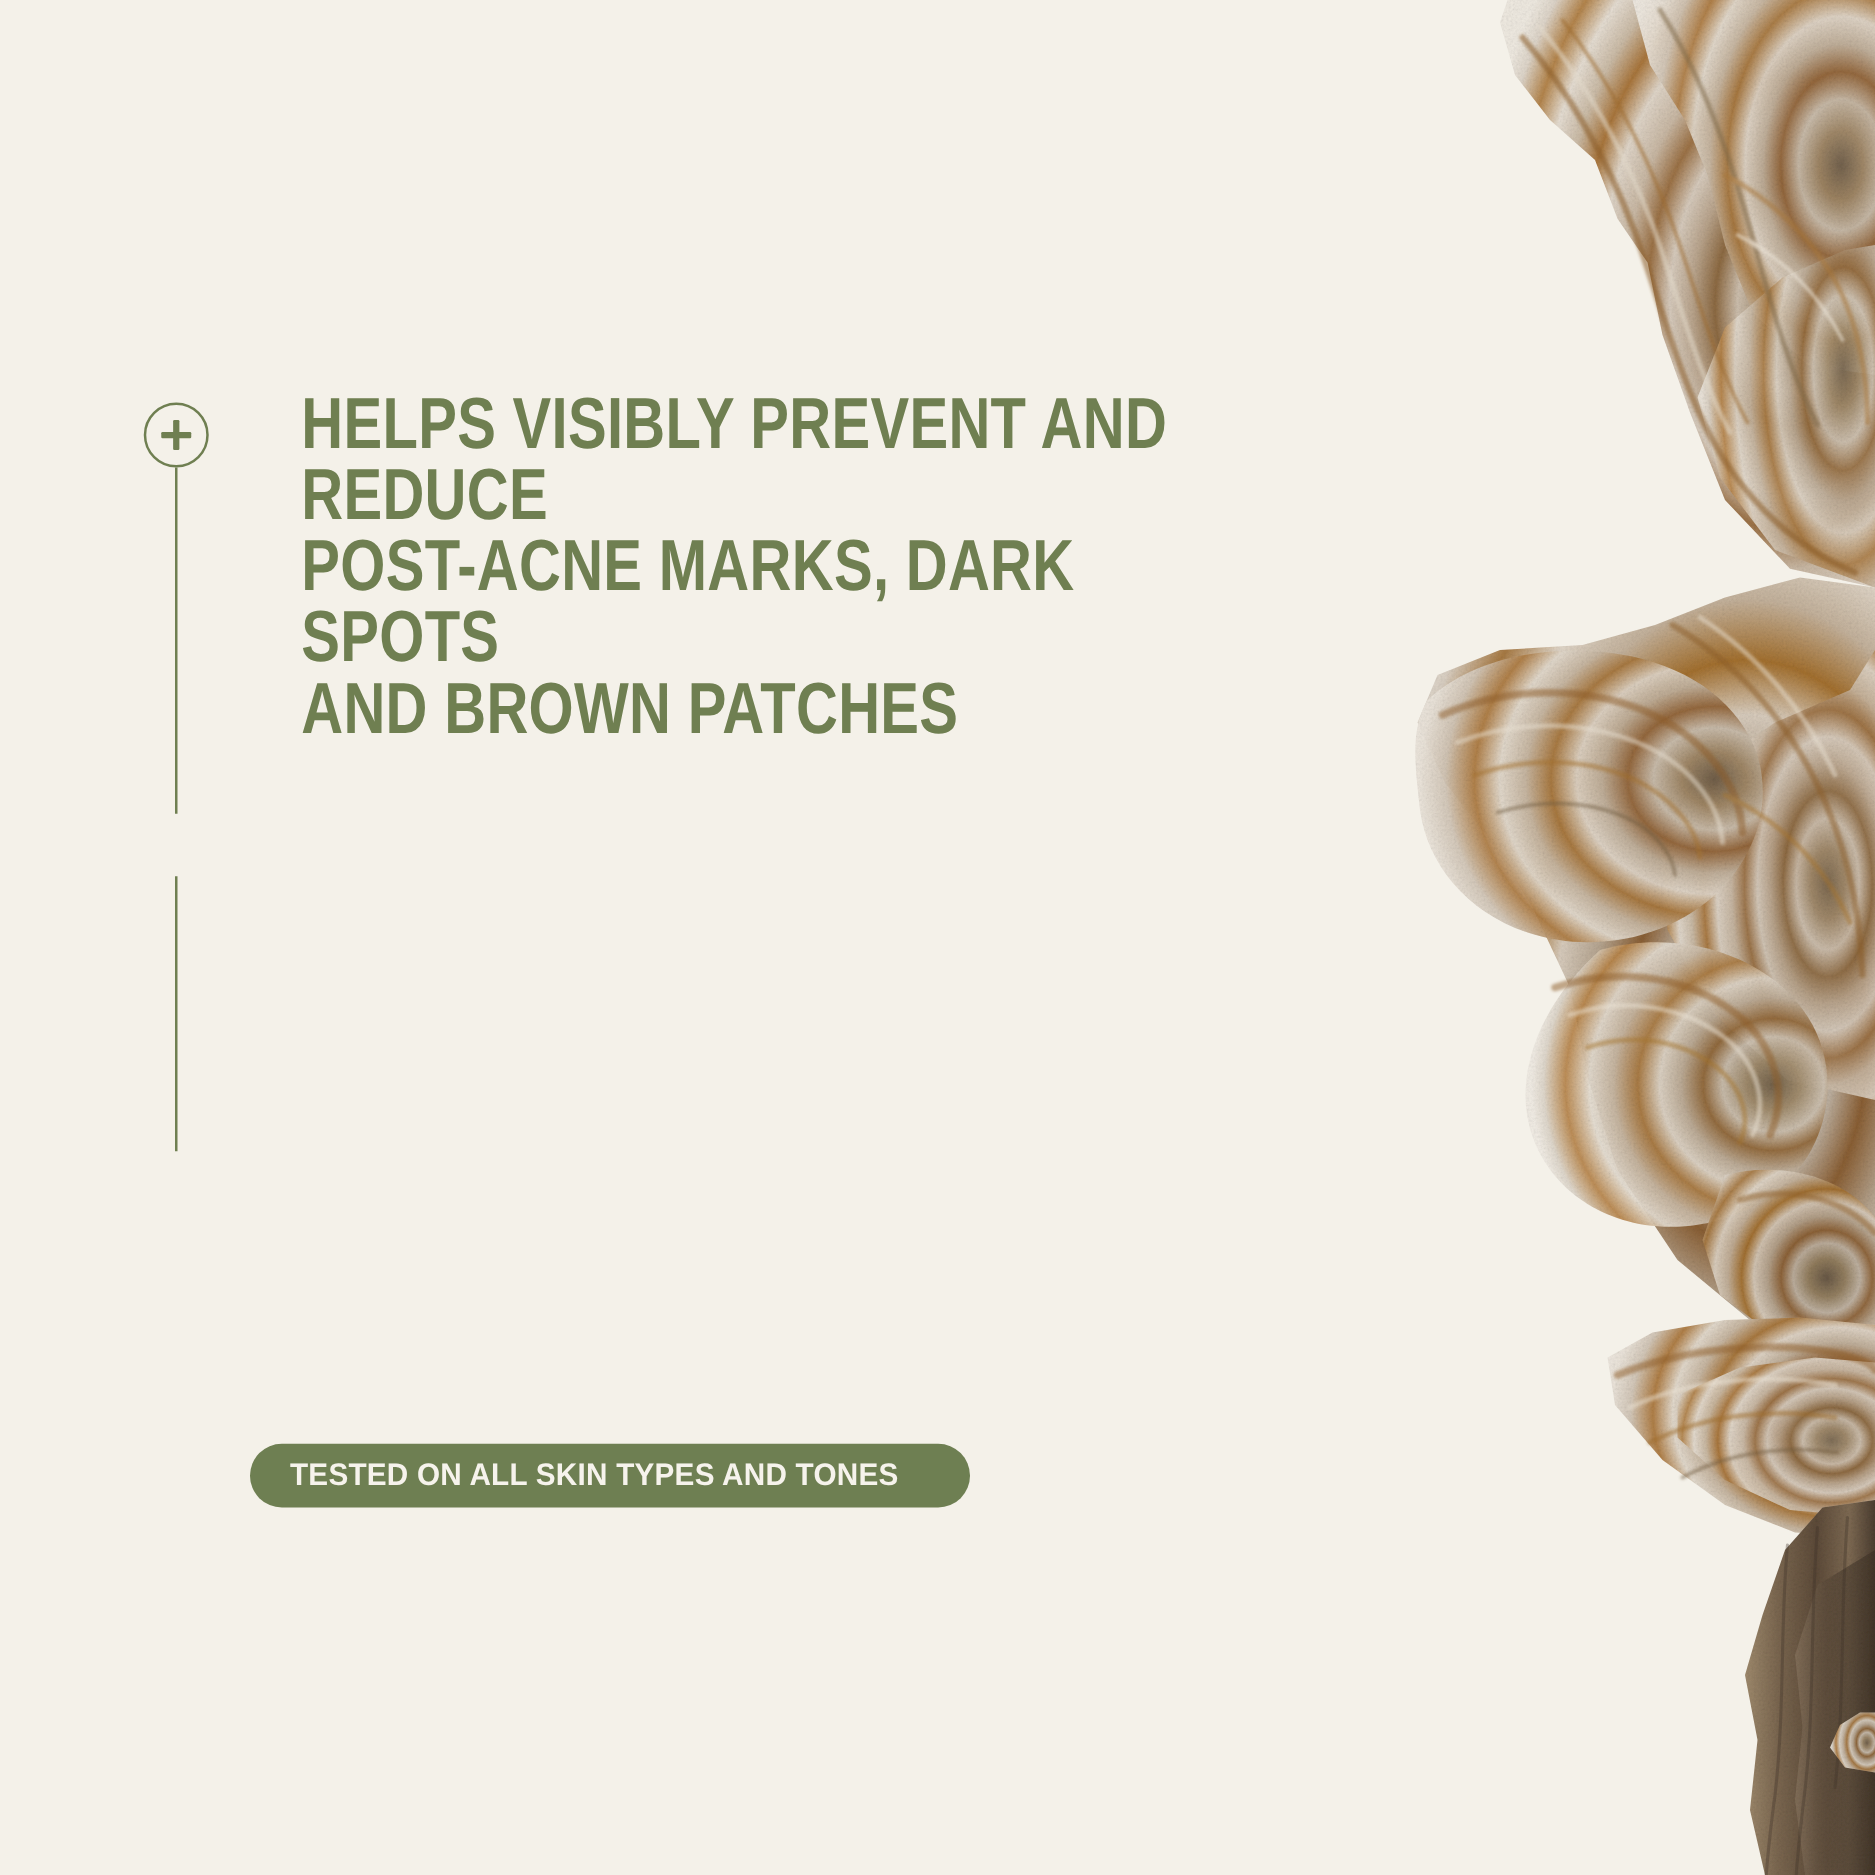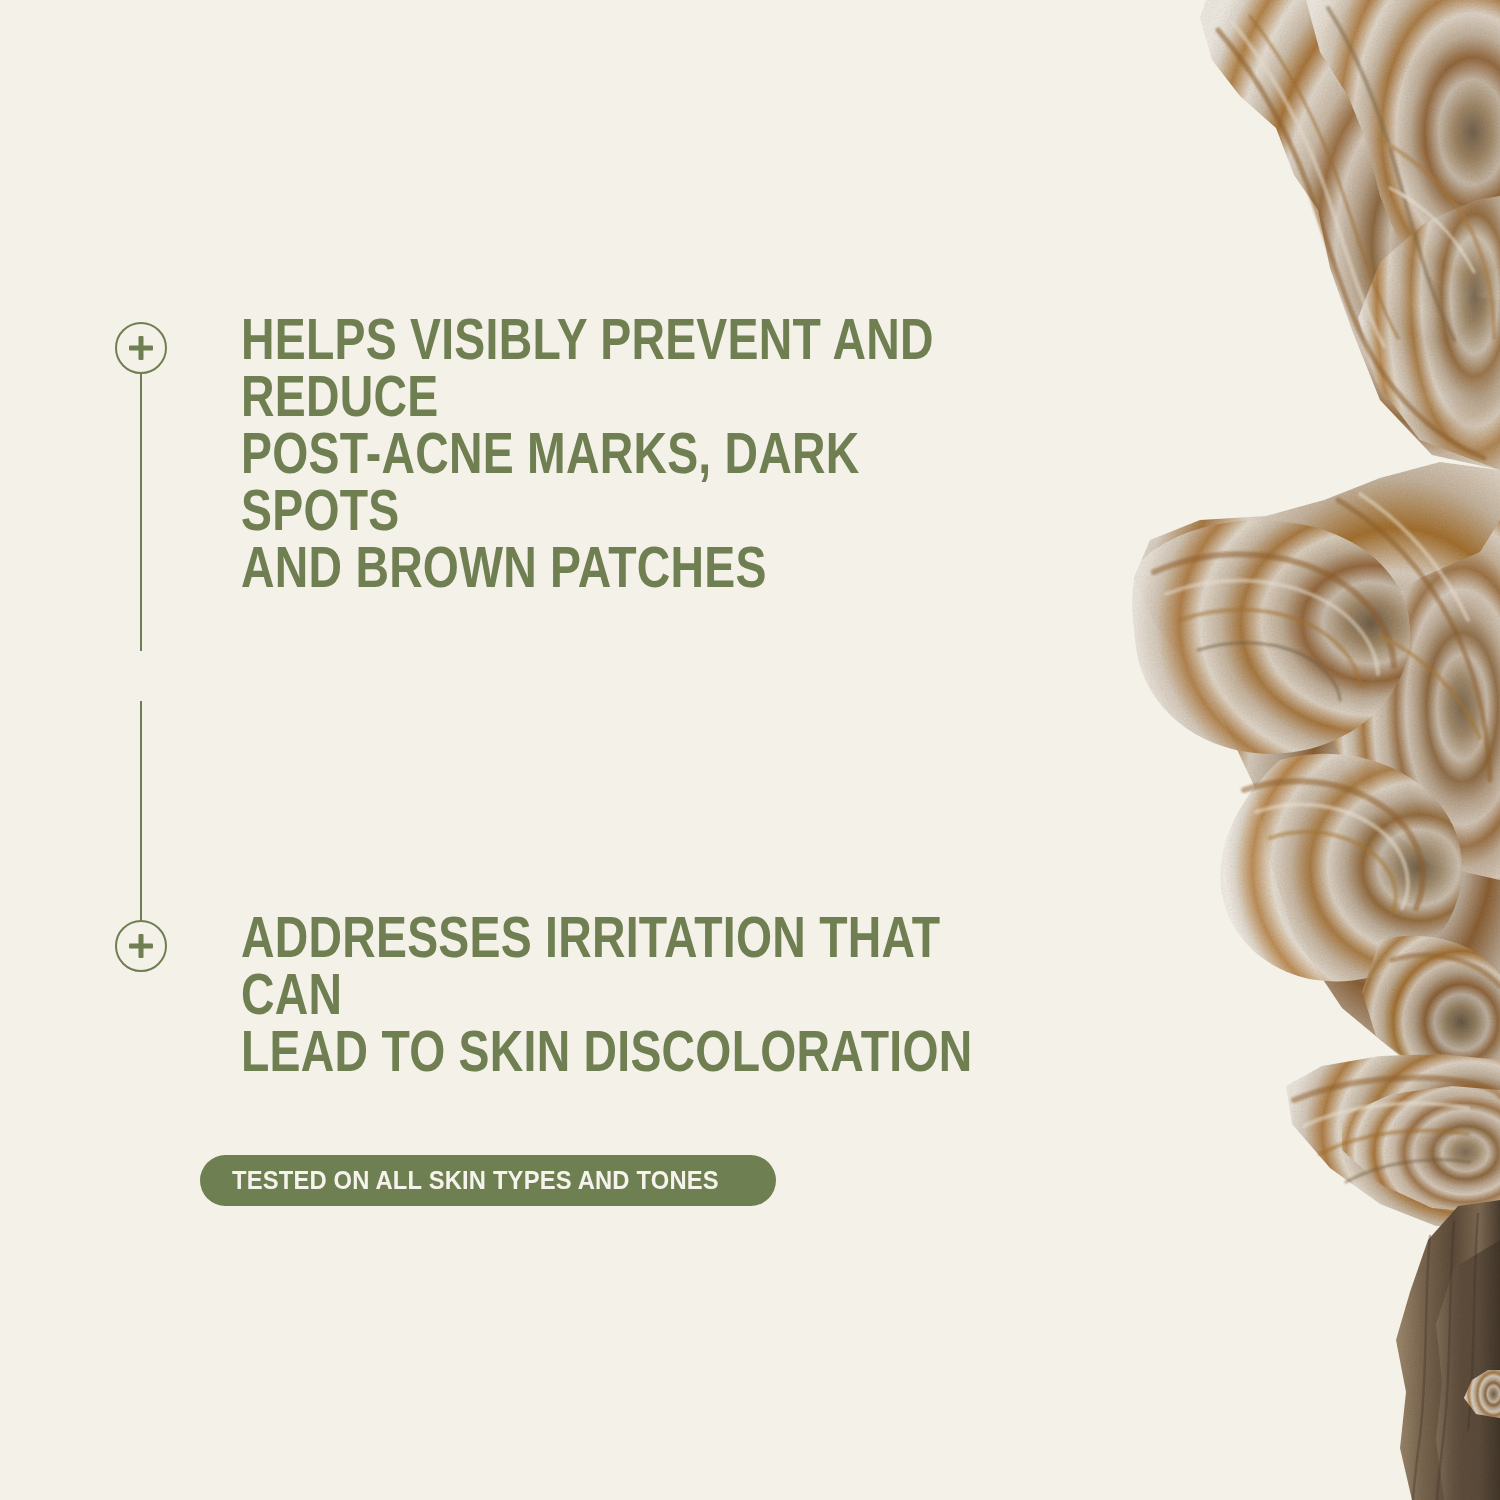--- a/index.html
+++ b/index.html
@@ -312,29 +312,20 @@
         <span class="ring"></span>
         <span class="plus-h"></span>
         <span class="plus-v"></span>
       </span>
       <div class="benefit-text">HELPS VISIBLY PREVENT AND REDUCE
 POST-ACNE MARKS, DARK SPOTS
 AND BROWN PATCHES</div>
     </div>
 
 
-    <div class="benefit" id="benefit-3">
-      <span class="marker">
-        <span class="ring"></span>
-        <span class="plus-h"></span>
-        <span class="plus-v"></span>
-      </span>
-      <div class="benefit-text">ADDRESSES IRRITATION THAT CAN
-LEAD TO SKIN DISCOLORATION</div>
-    </div>
 
   </div>
 
   <div id="tested-badge">
     <span class="badge-label">TESTED ON ALL SKIN TYPES AND TONES</span>
   </div>
 
 </div>
 
 </body></html>

